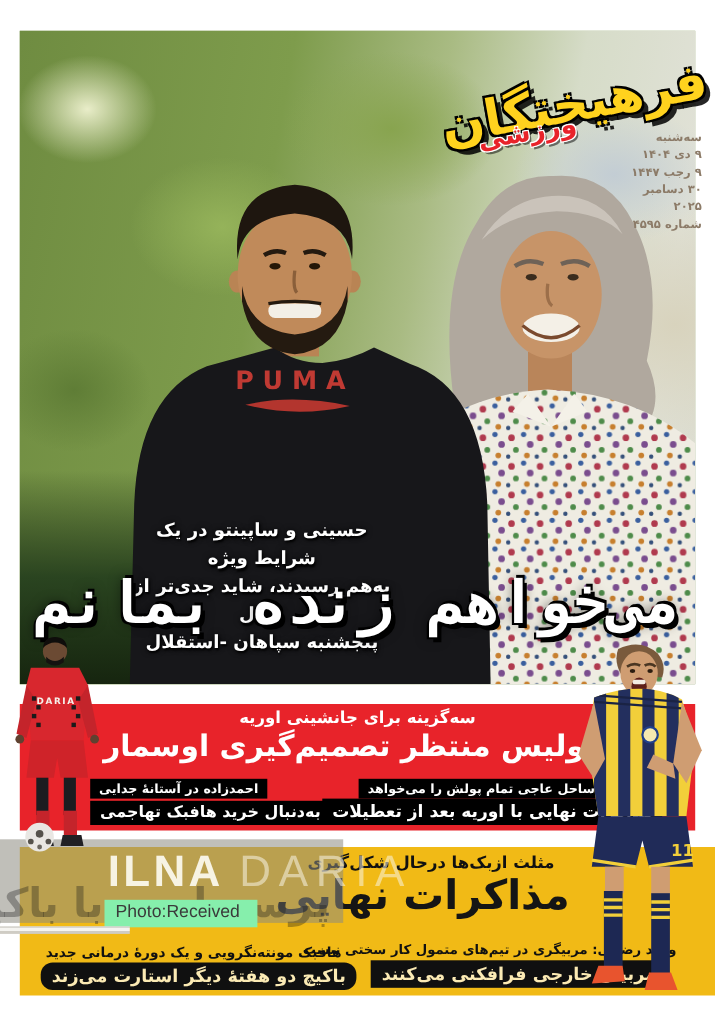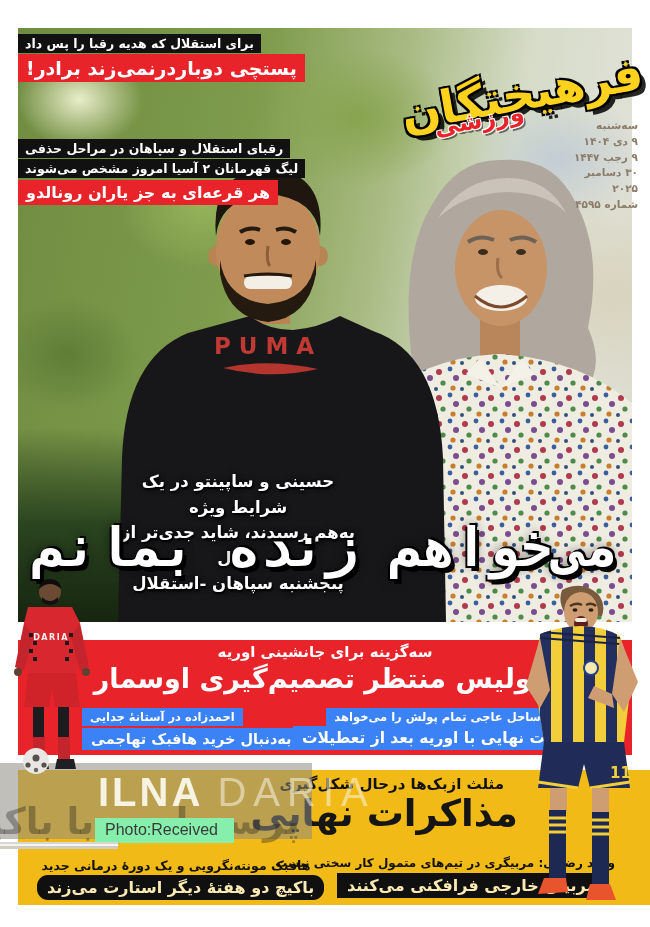--- a/index.html
+++ b/index.html
@@ -42,21 +42,21 @@
     text-shadow:1px 2px 2px #000,0 0 6px rgba(0,0,0,.85);}
   .main-headline{position:absolute;left:0;top:516px;width:100%;text-align:center;z-index:3;
     color:#fff;font-size:54px;font-weight:bold;direction:rtl;white-space:nowrap;
     text-shadow:4px 5px 0 #000,-2px 2px 0 #000,2px -2px 0 #000,0 0 12px rgba(0,0,0,.6);font-family:Liberation Mono, monospace;}
   
   .red-band{position:absolute;left:18px;top:640px;width:614px;height:115px;background:#e8232a;z-index:1;}
   .rb-kicker{position:absolute;top:3px;left:0;width:100%;text-align:center;color:#fff;
     font-size:15px;font-weight:bold;direction:rtl;}
   .rb-headline{position:absolute;top:23px;left:70px;right:30px;text-align:center;color:#fff;
     font-size:27px;font-weight:bold;direction:rtl;white-space:nowrap;}
-  .sub{position:absolute;background:#3b82f6;color:#fff;font-weight:bold;direction:rtl;white-space:nowrap;}
+  .sub{position:absolute;background:#000000;color:#fff;font-weight:bold;direction:rtl;white-space:nowrap;}
   .rb-k-left{left:64px;top:68px;font-size:11.5px;padding:2px 8px;}
   .rb-k-right{right:46px;top:68px;font-size:11.5px;padding:2px 8px;}
   .rb-h-left{left:64px;top:88px;font-size:14.5px;padding:3px 9px;}
   .rb-h-right{right:30px;top:86px;font-size:15.5px;padding:3px 9px;}
   
   .yellow-band{position:absolute;left:18px;top:770px;width:636px;height:135px;background:#f1ba16;z-index:1;}
   .yb-kicker{position:absolute;right:150px;top:5px;color:#111;font-size:15px;font-weight:bold;direction:rtl;}
   .yb-headline{position:absolute;right:136px;top:22px;color:#151515;font-size:37px;font-weight:bold;
     direction:rtl;white-space:nowrap;}
   .yb-left-kicker{position:absolute;left:19px;top:88px;width:278px;text-align:center;color:#111;
@@ -161,28 +161,20 @@
     <div class="logo-sub">ورزشی</div>
   </div>
   <div class="dateblock">
     <div>سه‌شنبه</div>
     <div>۹ دی ۱۴۰۴</div>
     <div>۹ رجب ۱۴۴۷</div>
     <div>۳۰ دسامبر ۲۰۲۵</div>
     <div>شماره ۴۵۹۵</div>
   </div>
 
-  <div class="strips-top">
-    <div class="strip black">برای استقلال که هدیه رقبا را پس داد</div>
-    <div class="strip red big">پستچی دوباردرنمی‌زند برادر!</div>
-    <div class="strips-gap"></div>
-    <div class="strip black">رقبای استقلال و سپاهان در مراحل حذفی</div>
-    <div class="strip black">لیگ قهرمانان ۲ آسیا امروز مشخص می‌شوند</div>
-    <div class="strip red med">هر قرعه‌ای به جز یاران رونالدو</div>
-  </div>
 
   <div class="red-band">
     <div class="rb-kicker">سه‌گزینه برای جانشینی اوریه</div>
     <div class="rb-headline">پرسپولیس منتظر تصمیم‌گیری اوسمار</div>
     <div class="sub rb-k-left">احمدزاده در آستانهٔ جدایی</div>
     <div class="sub rb-k-right">مدافع ساحل عاجی تمام پولش را می‌خواهد</div>
     <div class="sub rb-h-left">پرسپولیس به‌دنبال خرید هافبک تهاجمی</div>
     <div class="sub rb-h-right">مذاکرات نهایی با اوریه بعد از تعطیلات</div>
   </div>
 

